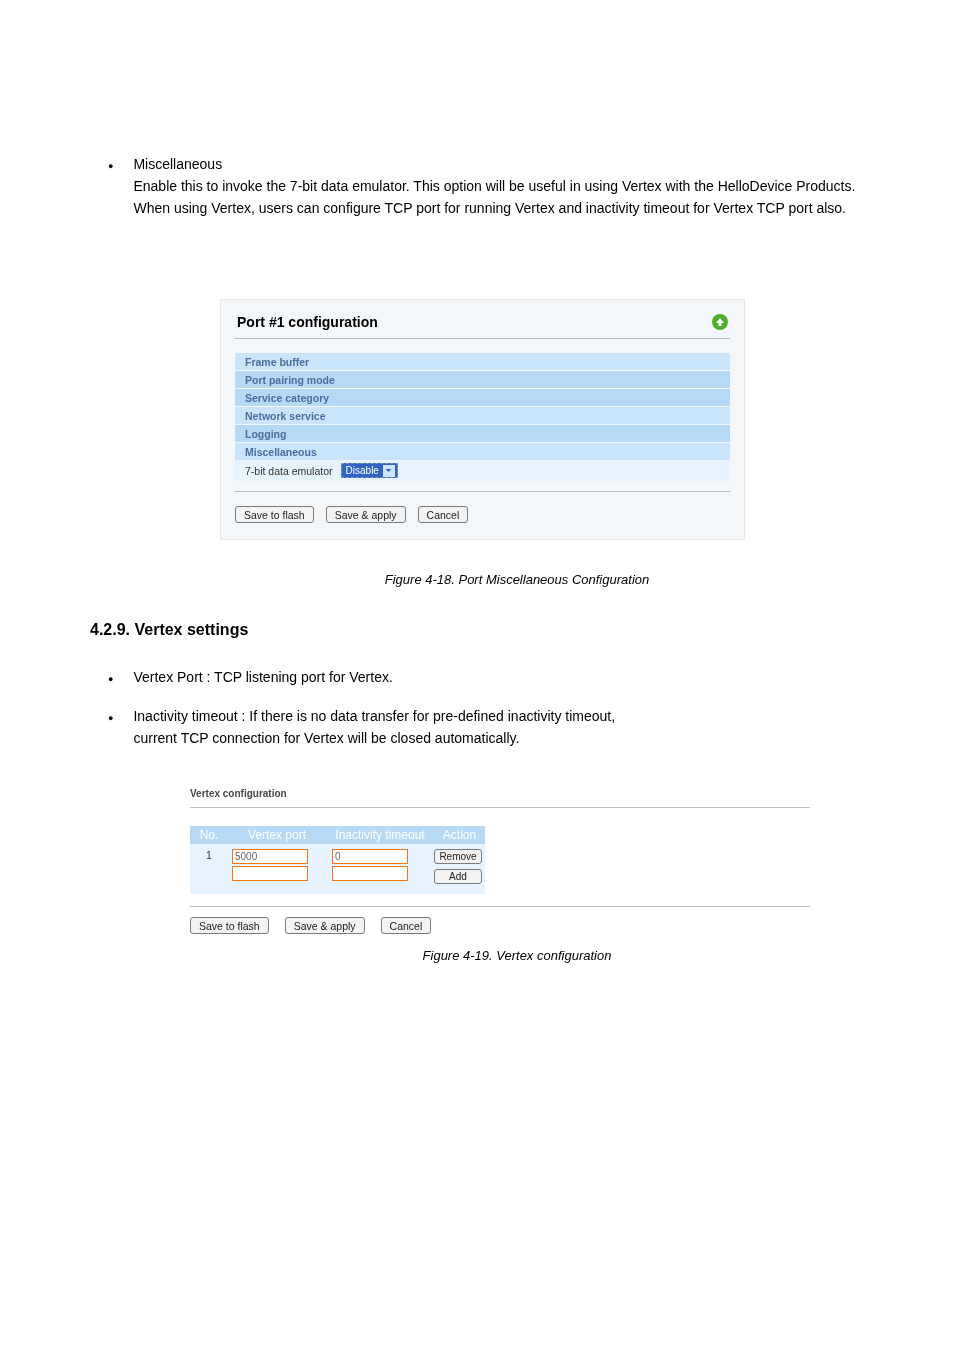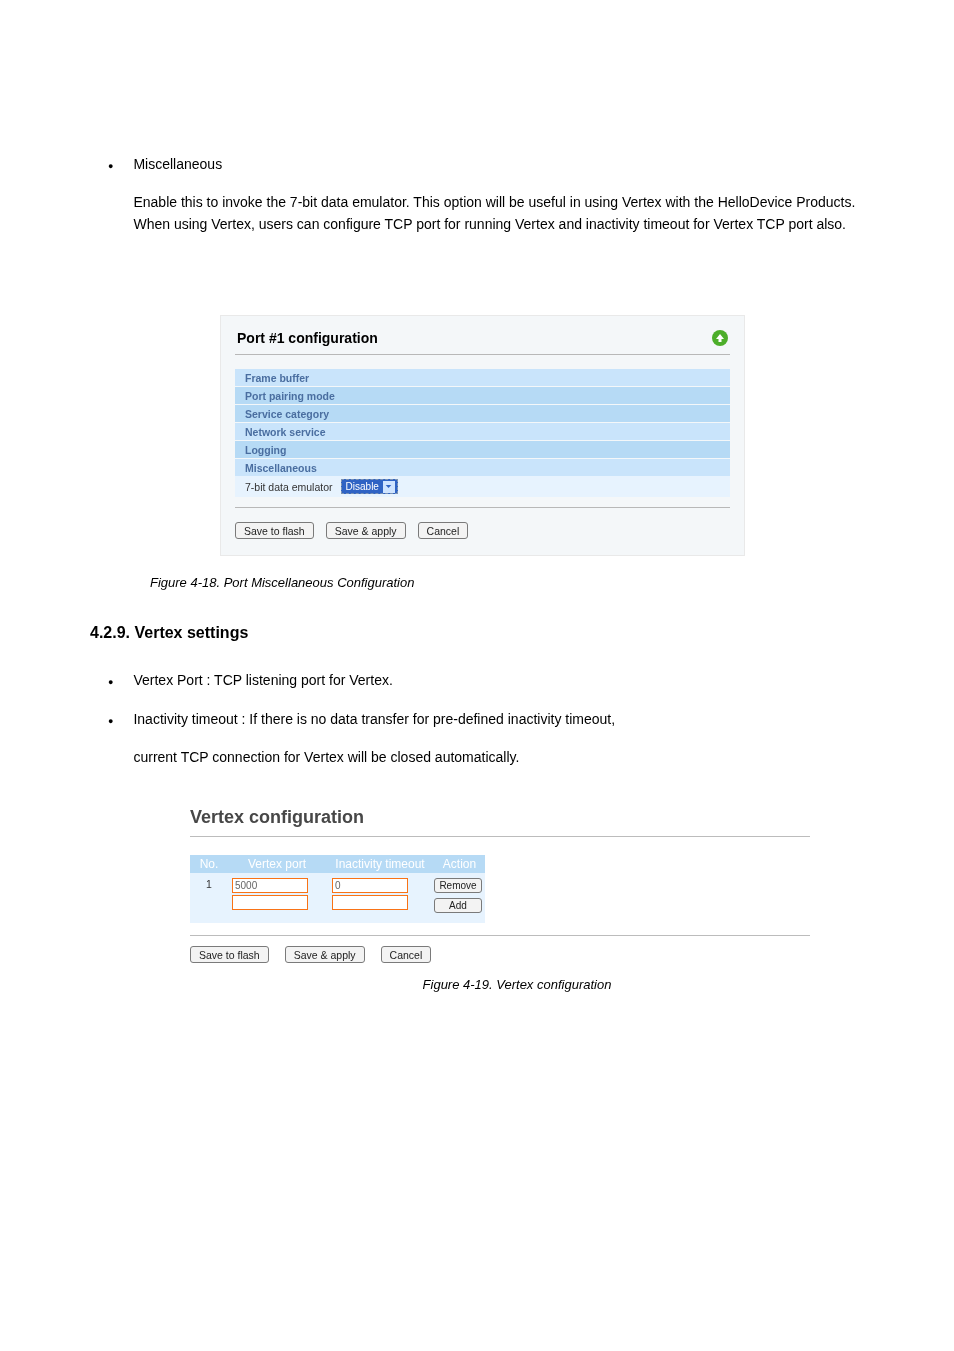--- a/index.html
+++ b/index.html
@@ -2,21 +2,21 @@
 <html><head>
 <meta charset="utf-8">
 <style>
   * { box-sizing: border-box; margin: 0; padding: 0; }
   html, body { width: 954px; background: #fff; font-family: Arial, Helvetica, sans-serif; color: #000; }
   .page { width: 954px; padding: 60px 70px 60px 90px; }
   .bullet-block { display: flex; align-items: flex-start; margin-left: 18px; margin-bottom: 8px; }
   .bullet-dot { font-size: 9px; line-height: 18px; margin-right: 20px; margin-top: 1px; }
   .bullet-body { }
   .bullet-title { font-size: 14px; color: #000; }
-  .bullet-text { font-size: 14px; color: #000; line-height: 1.55; margin-top: 20px; }
+  .bullet-text { font-size: 14px; color: #000; line-height: 1.55; margin-top: 4px; }
   .spacer-sm { height: 12px; }
   .spacer-md { height: 24px; }
   .spacer-lg { height: 48px; }
 
   
   .panel { margin-left: 130px; width: 525px; background: #f4f7f9; border: 1px solid #e9e9e9; padding: 12px 14px 16px 14px; }
   .panel-header { display: flex; justify-content: space-between; align-items: center; padding: 2px 2px 6px 2px; }
   .panel-title { font-size: 14px; font-weight: bold; color: #000000; }
   .up-icon { width: 16px; height: 16px; border-radius: 50%; background: #4cae2a; display: inline-flex; align-items: center; justify-content: center; }
   .up-icon svg { width: 10px; height: 10px; }
@@ -26,29 +26,29 @@
   .section-row.alt { background: #c9e4fb; }
   .section-label { font-size: 10.5px; font-weight: bold; color: #4a6ea0; }
   .config-row { background: #e7f3fe; display: flex; align-items: center; padding: 3px 10px; font-size: 10.5px; color: #333; gap: 8px; }
   .select { border: 1px dashed #7c93b3; background: #2f63c4; color: #fff; font-size: 10px; height: 15px; display: inline-flex; align-items: center; padding: 0 2px 0 4px; gap: 4px; }
   .select .caret { width: 12px; height: 12px; background: #cfe4ff; display: inline-flex; align-items: center; justify-content: center; }
   .select .caret svg { width: 7px; height: 7px; }
 
   .btnbar { display: flex; gap: 12px; margin-top: 0; }
   .btn { border: 1px solid #7a7a7a; border-radius: 3px; background: #f3f3f3; font-size: 10.5px; color: #222; height: 17px; padding: 0 8px; display: inline-flex; align-items: center; cursor: pointer; }
 
-  .fig-caption { font-size: 13px; font-style: italic; margin-top: 19px; margin-left: 60px; }
+  .fig-caption { text-align: center; font-size: 13px; font-style: italic; margin-top: 32px; margin-left: 60px; }
   .fig-caption2 { text-align: center; font-size: 13px; font-style: italic; margin-top: 14px; margin-left: 60px; }
 
   .section-head { font-size: 16px; font-weight: bold; margin: 34px 0 6px 0; }
 
   
   .panel2 { margin-left: 100px; width: 620px; background: #fff; }
   .panel2-inner { border-top: 0; padding: 0; }
-  .panel2-title { font-size: 18px; font-weight: bold; color: #474747; padding: 6px 0 4px 0; }
+  .panel2-title { font-size: 10px; font-weight: bold; color: #474747; padding: 6px 0 4px 0; }
   .panel2-hr { height: 1px; background: #bcbcbc; margin: 4px 0 18px 0; }
   .panel2-hr2 { height: 1px; background: #bcbcbc; margin: 12px 0 10px 0; }
   .vtable { width: 295px; }
   .vhead { background: #b6daf5; height: 18px; display: flex; align-items: center; font-size: 12px; color: #fff; }
   .vhead div { text-align: center; color: #ffffff; }
   .col-no { width: 38px; }
   .col-port { width: 98px; }
   .col-tim { width: 108px; }
   .col-act { width: 51px; }
   .vbody { background: #e7f3fe; }

